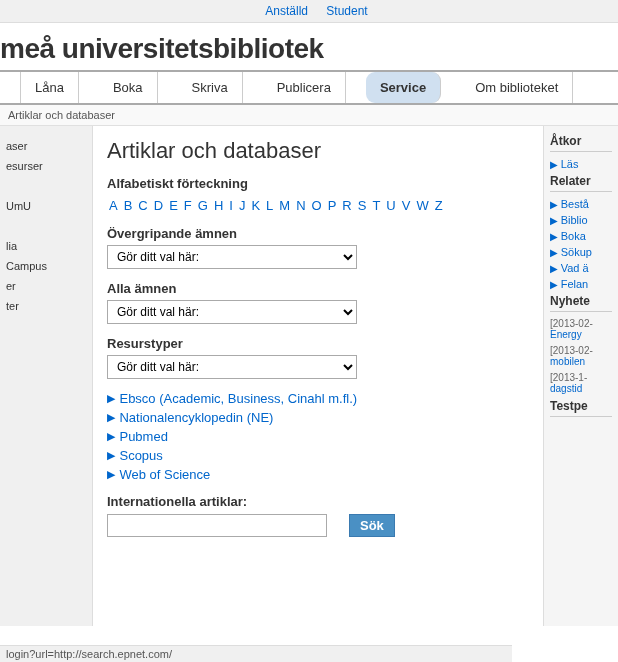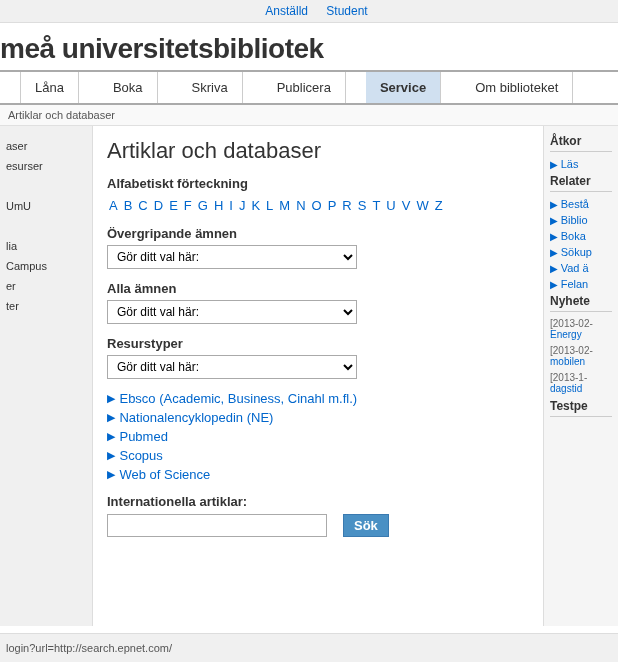--- a/index.html
+++ b/index.html
@@ -58,20 +58,21 @@
       display: flex;
       align-items: center;
       margin-left: 20px;
     }
     .nav-item:first-child {
       border-left: 1px solid #ccc;
     }
     .nav-item.active {
       background: #d0e0f0;
       font-weight: bold;
+      border-radius: 9px;
     }
 
     
     .breadcrumb {
       font-size: 11px;
       color: #555;
       padding: 4px 8px;
       background: #f9f9f9;
       border-bottom: 1px solid #e0e0e0;
     }
@@ -185,21 +186,21 @@
     
     .intl-section label {
       font-weight: bold;
       font-size: 13px;
       display: block;
       margin-bottom: 5px;
     }
     .search-row {
       display: flex;
       align-items: center;
-      gap: 16px;
+      gap: 22px;
     }
     .search-input {
       width: 220px;
       padding: 3px 5px;
       border: 1px solid #aaa;
       font-size: 13px;
     }
     .search-button {
       padding: 3px 10px;
       background: #4a90c4;
@@ -255,24 +256,24 @@
     .news-date {
       color: #666;
       font-size: 10px;
     }
 
     .status-bar {
       background: #f0f0f0;
       border-top: 1px solid #ddd;
       font-size: 11px;
       color: #555;
-      padding: 8px 6px;
+      padding: 2px 6px;
       position: fixed;
       bottom: 0;
-      width: 618px;
+      width: 512px;
     }
   </style>
 </head>
 <body>
 
 <div class="top-bar">
   <a>Anställd</a>
   <a>Student</a>
 </div>
 

